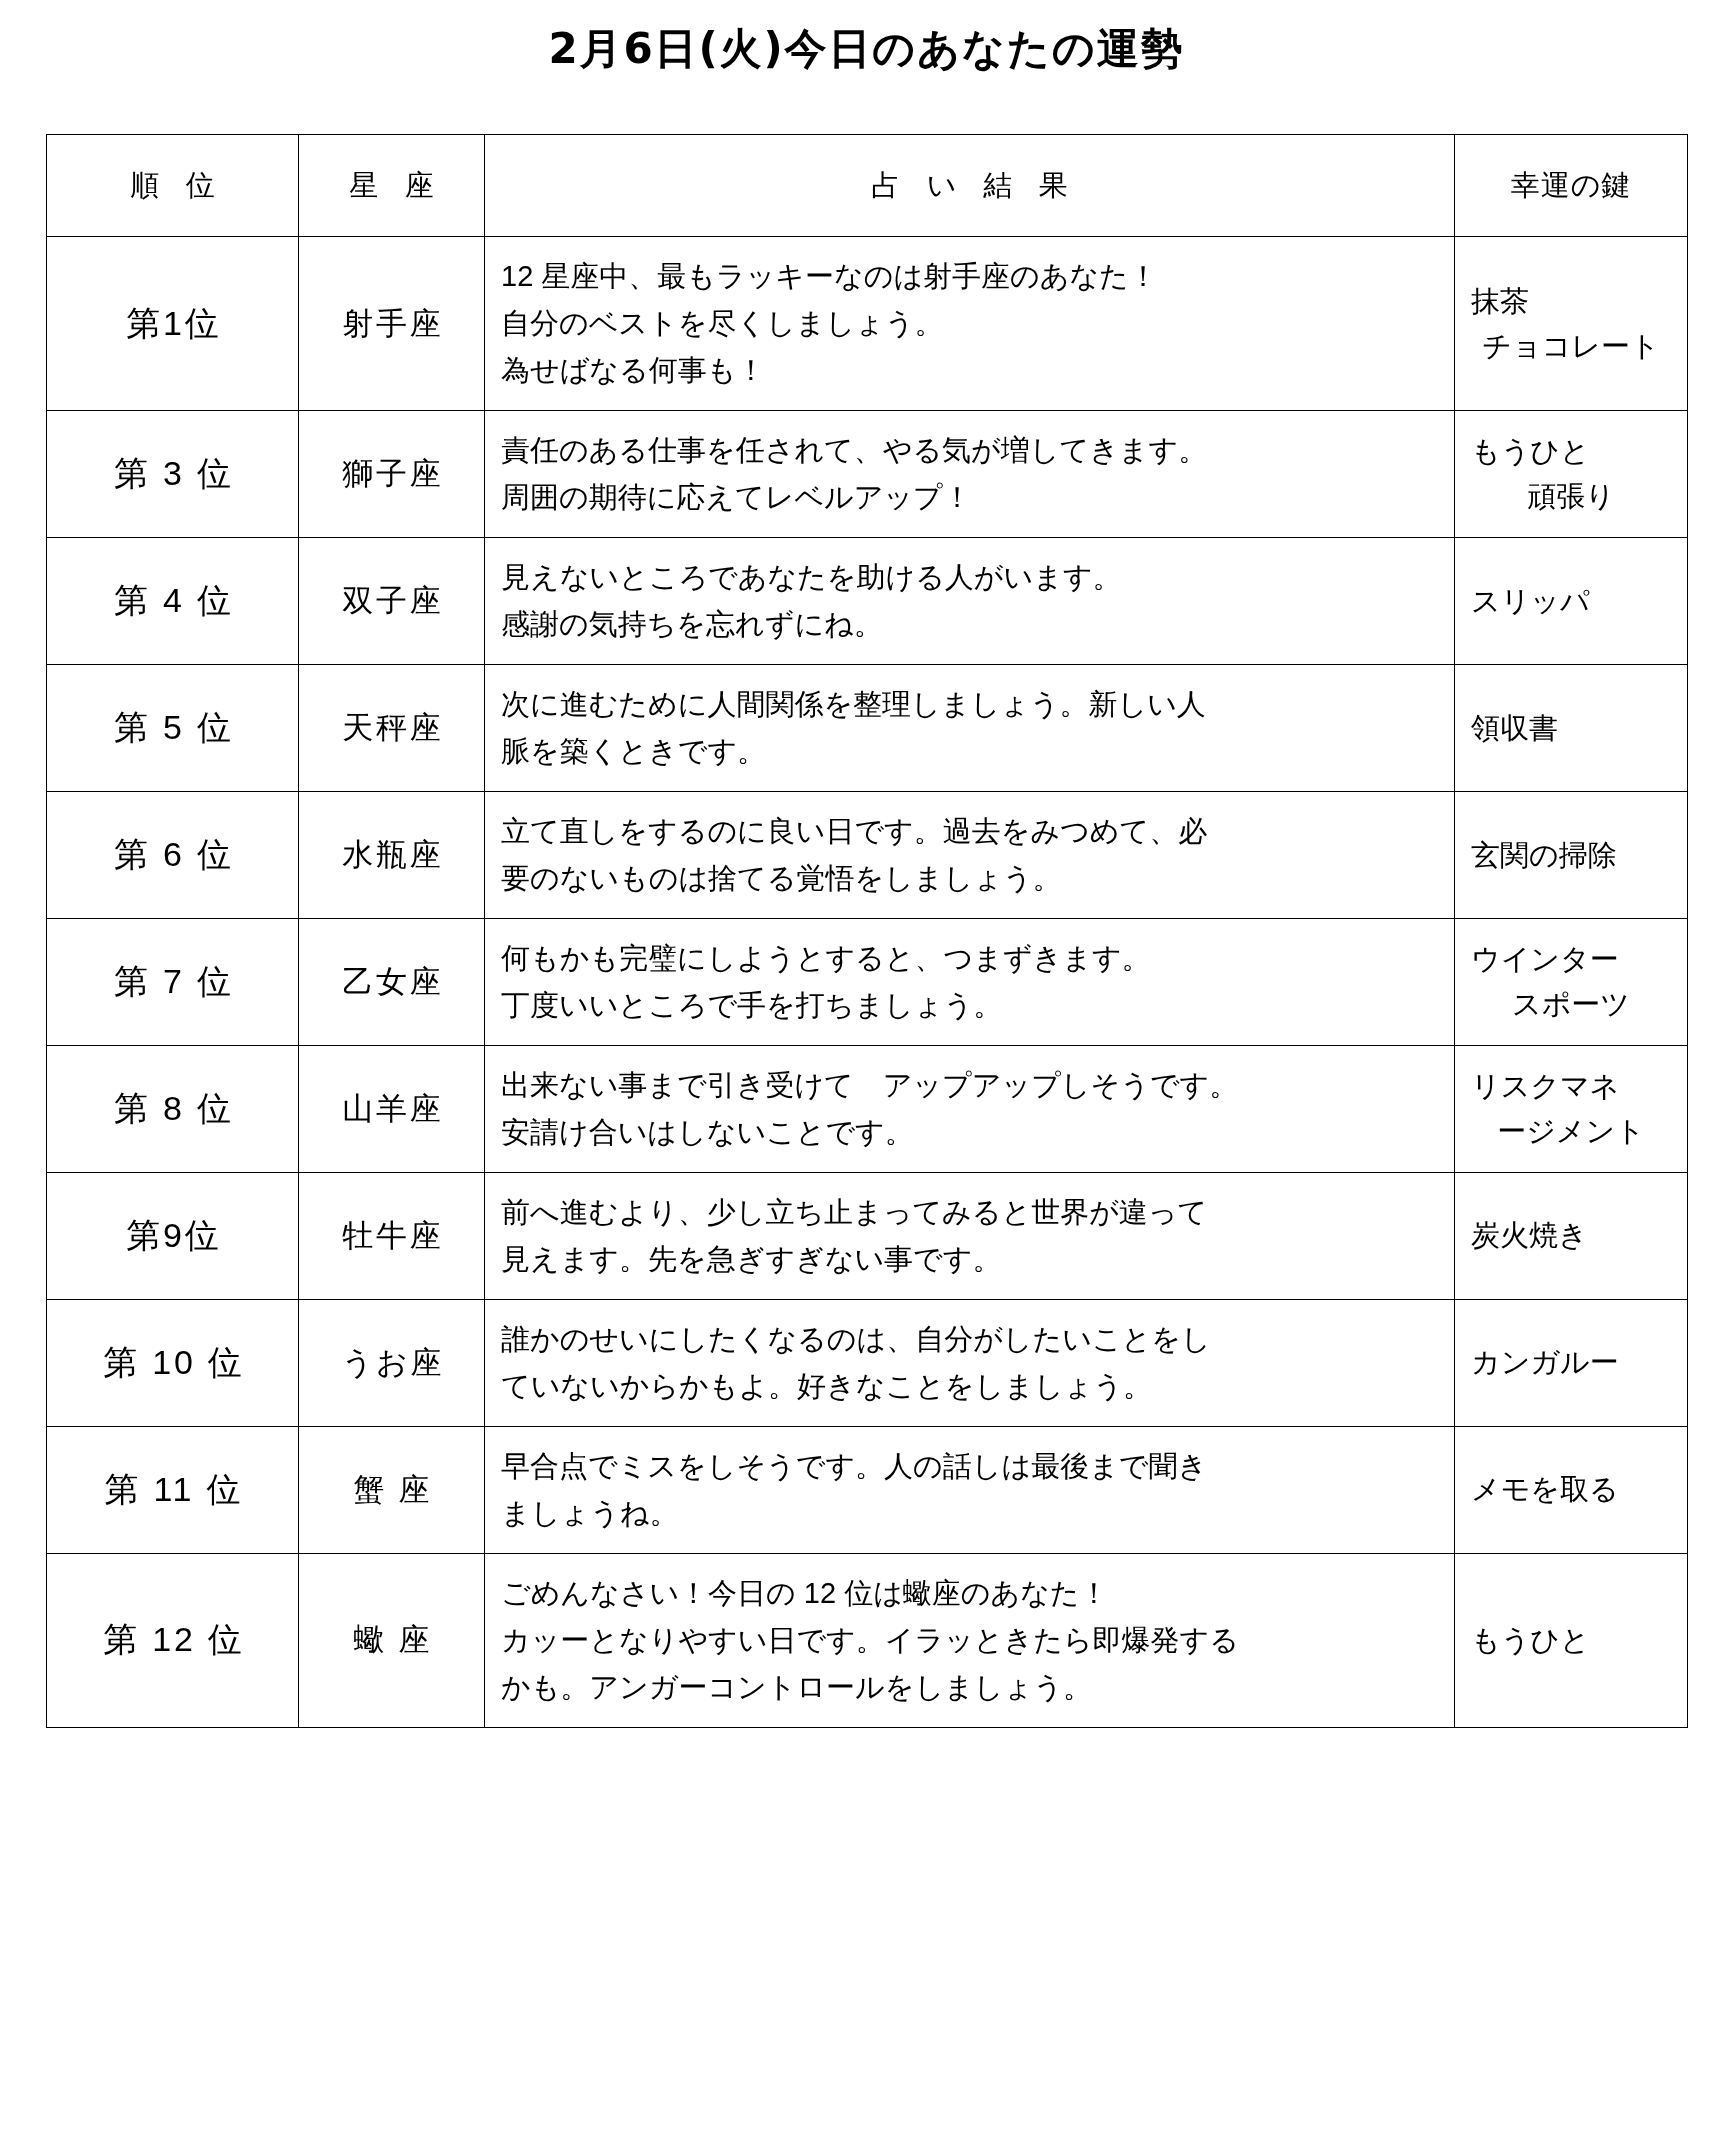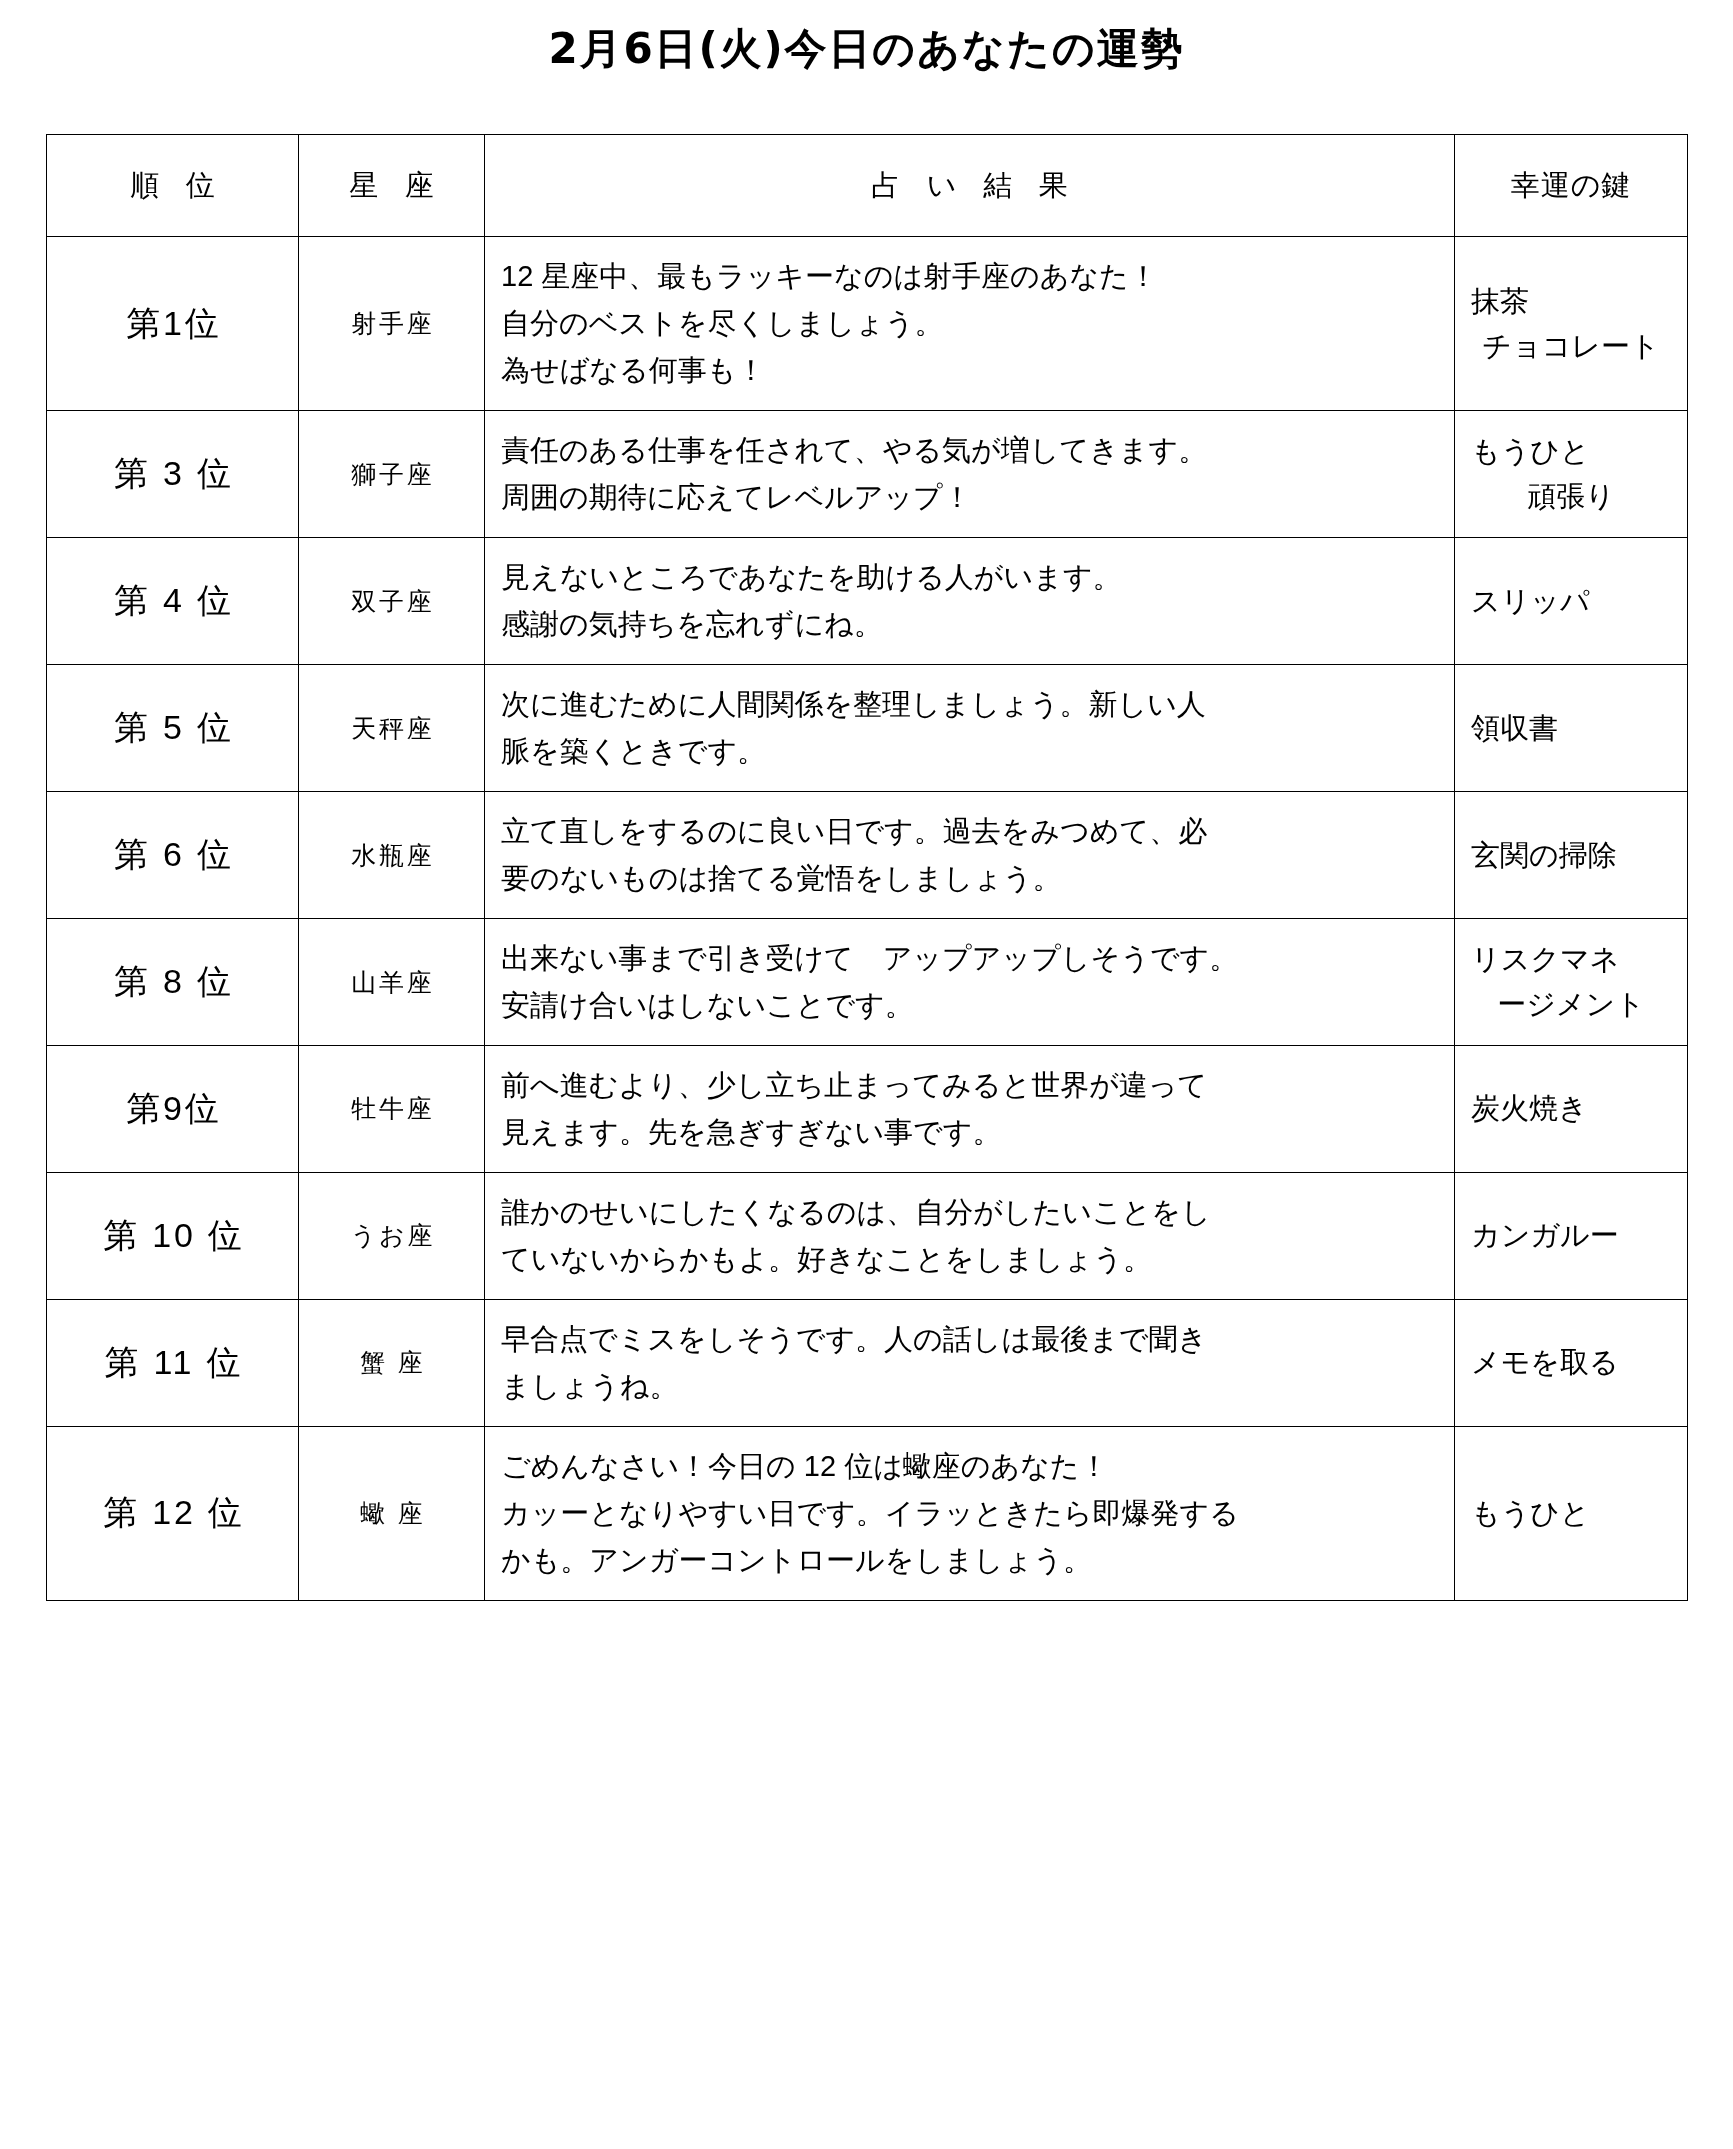--- a/index.html
+++ b/index.html
@@ -62,21 +62,21 @@
   }
 
   td.rank {
     text-align: center;
     font-size: 34px;
     letter-spacing: 2.8px;
     text-indent: 2.8px;
   }
   td.sign {
     text-align: center;
-    font-size: 25px;
+    font-size: 31px;
     letter-spacing: 2.8px;
     text-indent: 2.8px;
   }
   td.result {
     padding: 9.3px 13px 11.2px 17px;
     font-size: 29px;
     line-height: 1.62;
     text-align: left;
   }
   td.result .line {
@@ -176,20 +176,32 @@
             <td class="sign">水瓶座</td>
             <td class="result">
               <span class="line">立て直しをするのに良い日です。過去をみつめて、必</span>
               <span class="line">要のないものは捨てる覚悟をしましょう。</span>
             </td>
             <td class="key center-one">
               <span class="kline">玄関の掃除</span>
             </td>
           </tr>
           <tr>
+            <td class="rank">第 7 位</td>
+            <td class="sign">乙女座</td>
+            <td class="result">
+              <span class="line">何もかも完璧にしようとすると、つまずきます。</span>
+              <span class="line">丁度いいところで手を打ちましょう。</span>
+            </td>
+            <td class="key">
+              <span class="kline">ウインター</span>
+              <span class="kline right">スポーツ</span>
+            </td>
+          </tr>
+          <tr>
             <td class="rank">第 8 位</td>
             <td class="sign">山羊座</td>
             <td class="result">
               <span class="line">出来ない事まで引き受けて　アップアップしそうです。</span>
               <span class="line">安請け合いはしないことです。</span>
             </td>
             <td class="key">
               <span class="kline">リスクマネ</span>
               <span class="kline right">ージメント</span>
             </td>

